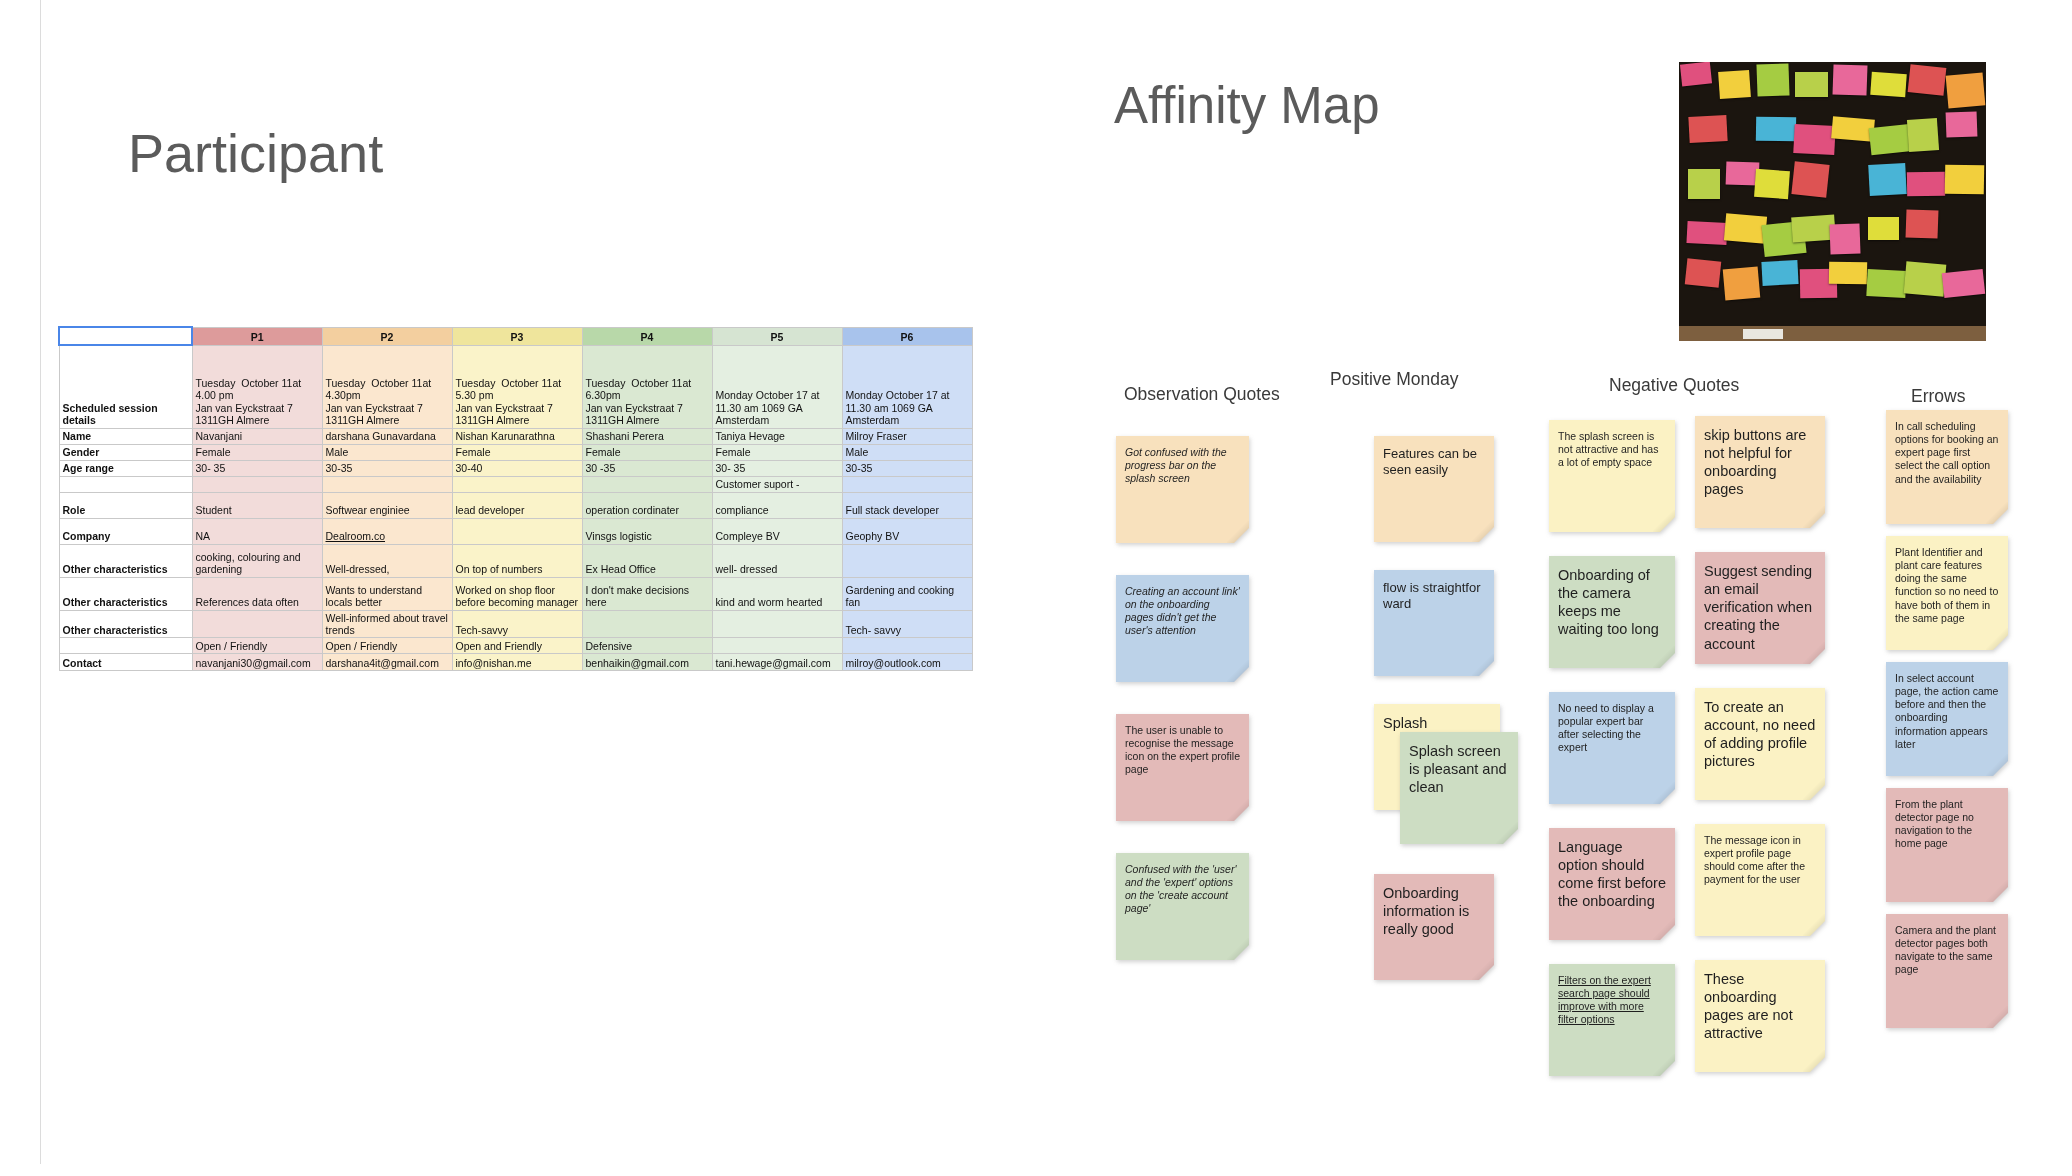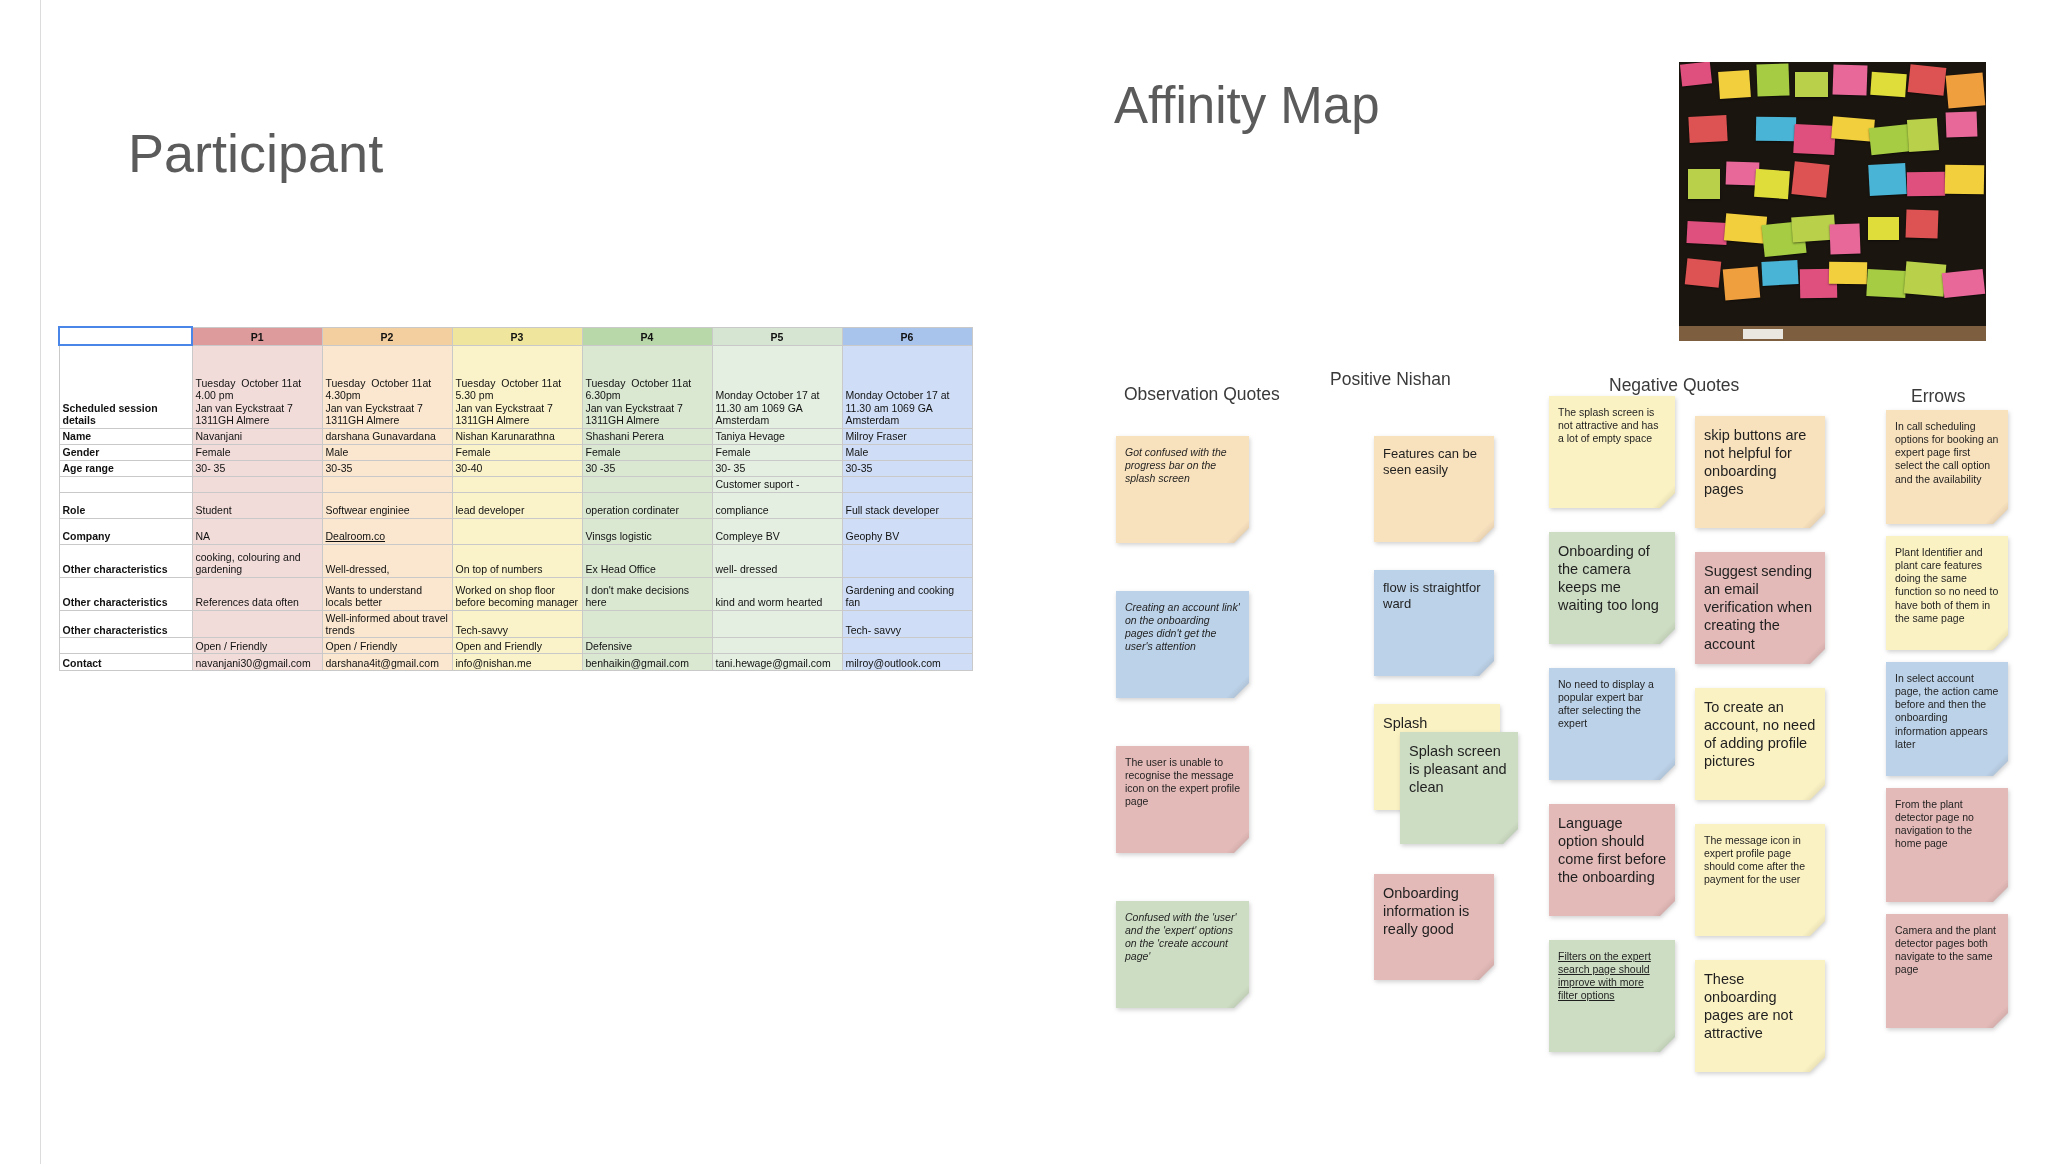--- a/index.html
+++ b/index.html
@@ -183,35 +183,35 @@
           <td class="cell col-p3">info@nishan.me</td>
           <td class="cell col-p4">benhaikin@gmail.com</td>
           <td class="cell col-p5">tani.hewage@gmail.com</td>
           <td class="cell col-p6">milroy@outlook.com</td>
         </tr>
       </tbody>
   </table>
 
   <div id="affinity-groups">
       <div class="group-header" style="left: 1124px; top: 384px;">Observation Quotes</div>
-      <div class="note-col" style="left: 1116px; top: 436px; gap: 48px;">
+      <div class="note-col" style="left: 1116px; top: 436px; gap: 32px;">
         <div class="note-wrap">
           <div class="note bg-tan sz-sm it" style="width: 133px; min-height: 107px;">Got confused with the progress bar on the splash screen</div>
         </div>
         <div class="note-wrap">
           <div class="note bg-blue sz-sm it" style="width: 133px; min-height: 107px;">Creating an account link' on the onboarding pages didn't get the user's attention</div>
         </div>
         <div class="note-wrap">
           <div class="note bg-pink sz-sm" style="width: 133px; min-height: 107px;">The user is unable to recognise the message icon on the expert profile page</div>
         </div>
         <div class="note-wrap">
           <div class="note bg-green sz-sm it" style="width: 133px; min-height: 107px;">Confused with the 'user' and the 'expert' options on the 'create account page'</div>
         </div>
       </div>
-      <div class="group-header" style="left: 1330px; top: 369px;">Positive Nishan</div>
+      <div class="group-header" style="left: 1330px; top: 369px;">Positive Monday</div>
       <div class="note-col" style="left: 1374px; top: 436px; gap: 28px;">
         <div class="note-wrap">
           <div class="note bg-tan sz-lg" style="width: 120px; min-height: 106px;">Features can be seen easily</div>
         </div>
         <div class="note-wrap">
           <div class="note bg-blue sz-lg" style="width: 120px; min-height: 106px;">flow is straightfor ward</div>
         </div>
         <div class="stacked" style="width: 120px; height: 142px;">
           <div class="note-wrap" style="position: absolute; left: 0px; top: 0px;">
             <div class="note bg-yellow sz-md" style="width: 126px; min-height: 106px;">Splash</div>
@@ -220,21 +220,21 @@
             <div class="note bg-green sz-md" style="width: 118px; min-height: 112px;">Splash screen is pleasant and clean</div>
           </div>
         </div>
         <div class="note-wrap">
           <div class="note bg-pink sz-md" style="width: 120px; min-height: 106px;">Onboarding information is really good</div>
         </div>
       </div>
       <div class="group-header" style="left: 1593px; top: 375px; margin-left: 16px;">Negative Quotes</div>
       <div class="note-col" style="left: 1549px; top: 396px; gap: 24px;">
         <div class="note-wrap">
-          <div class="note bg-yellow sz-sm" style="width: 126px; min-height: 112px;">The splash screen is not attractive and has a lot of empty space</div>
+          <div class="note bg-yellow sz-sm" style="width: 126px; min-height: 112px; margin-top: 24px;">The splash screen is not attractive and has a lot of empty space</div>
         </div>
         <div class="note-wrap">
           <div class="note bg-green sz-md" style="width: 126px; min-height: 112px;">Onboarding of the camera keeps me waiting too long</div>
         </div>
         <div class="note-wrap">
           <div class="note bg-blue sz-sm" style="width: 126px; min-height: 112px;">No need to display a popular expert bar after selecting the expert</div>
         </div>
         <div class="note-wrap">
           <div class="note bg-pink sz-md" style="width: 126px; min-height: 112px;">Language option should come first before the onboarding</div>
         </div>

